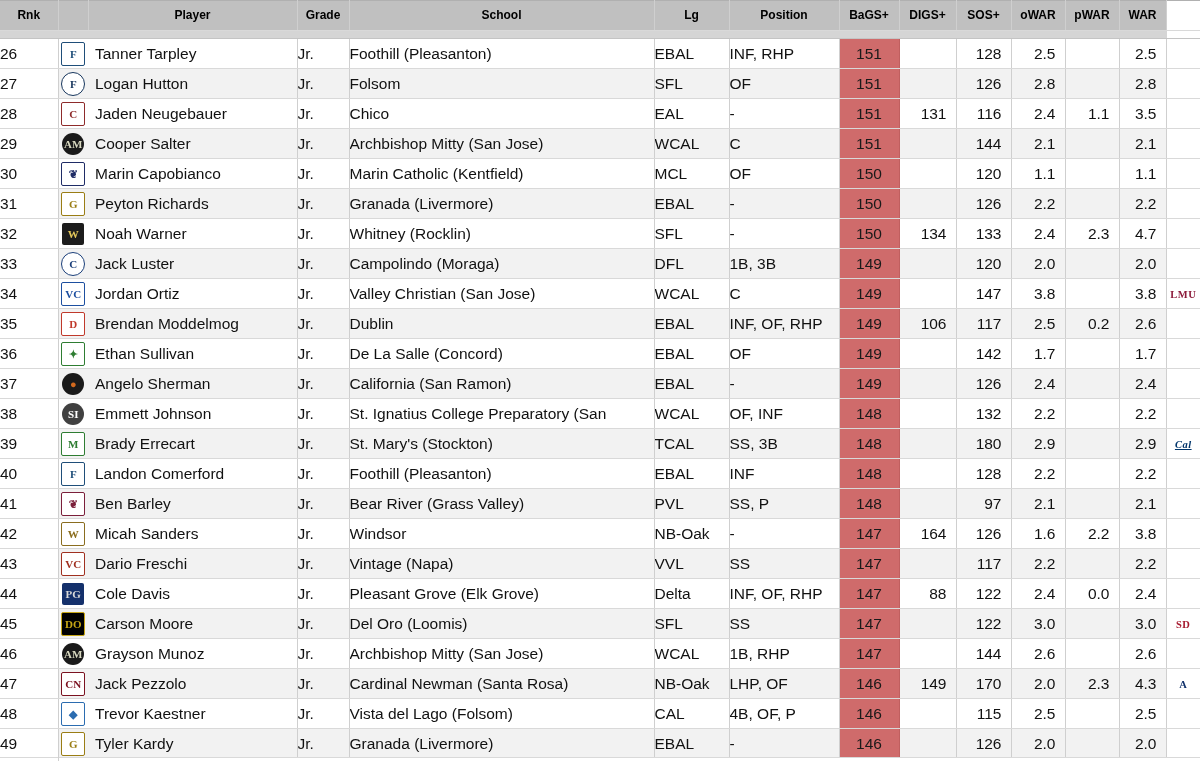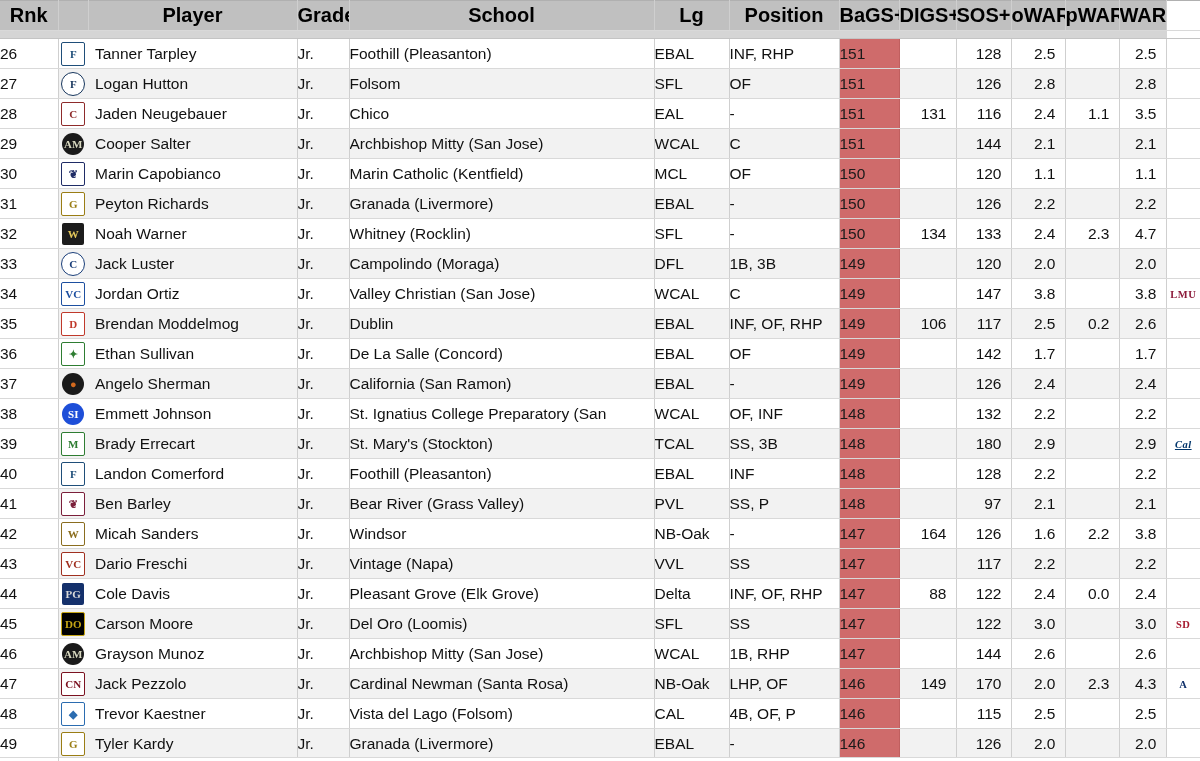--- a/index.html
+++ b/index.html
@@ -30,21 +30,21 @@
     border-right: 1px solid #cfcfcf;
     border-bottom: 1px solid #d9d9d9;
     height: 29px;
     line-height: 29px;
     vertical-align: middle;
   }
   
   thead th {
     background: #c0c0c0;
     font-weight: bold;
-    font-size: 20px;
+    font-size: 12px;
     color: #000000;
     height: 30px;
     line-height: 30px;
     border-right: 1px solid #9a9a9a;
     border-bottom: 1px solid #9a9a9a;
     border-top: 1px solid #b0b0b0;
   }
   thead th.blank-head {
     background: #ffffff;
     border-right: none;
@@ -88,20 +88,21 @@
     border-right: 1px solid #cfcfcf;
   }
   tbody td.logo {
     text-align: center;
     padding: 0;
     border-right: none;
   }
   tbody td.player { padding-left: 7px; border-left: none; }
   tbody td.bags {
     background: #cf6b6b !important;
+    text-align: center;
     font-weight: normal;
     color: #1a1a1a;
     border-right: 1px solid #c05f5f;
   }
   tbody td.num { text-align: right; padding-right: 9px; }
   tbody td.collogo {
     text-align: center;
     background: #ffffff !important;
     border-right: none;
     padding: 0;
@@ -398,21 +399,21 @@
           <td class="bags">149</td>
           <td class="num"></td>
           <td class="num">126</td>
           <td class="num">2.4</td>
           <td class="num"></td>
           <td class="num">2.4</td>
           <td class="collogo"></td>
         </tr>
         <tr class="odd">
           <td class="rnk">38</td>
-          <td class="logo"><span class="badge circ" style="background: #1d4ed8; color: rgb(255, 255, 255);">SI</span></td>
+          <td class="logo"><span class="badge circ" style="background: #404040; color: rgb(255, 255, 255);">SI</span></td>
           <td class="player pl">Emmett Johnson</td>
           <td class="pl">Jr.</td>
           <td class="pl">St. Ignatius College Preparatory (San </td>
           <td class="pl">WCAL</td>
           <td class="pl">OF, INF</td>
           <td class="bags">148</td>
           <td class="num"></td>
           <td class="num">132</td>
           <td class="num">2.2</td>
           <td class="num"></td>

